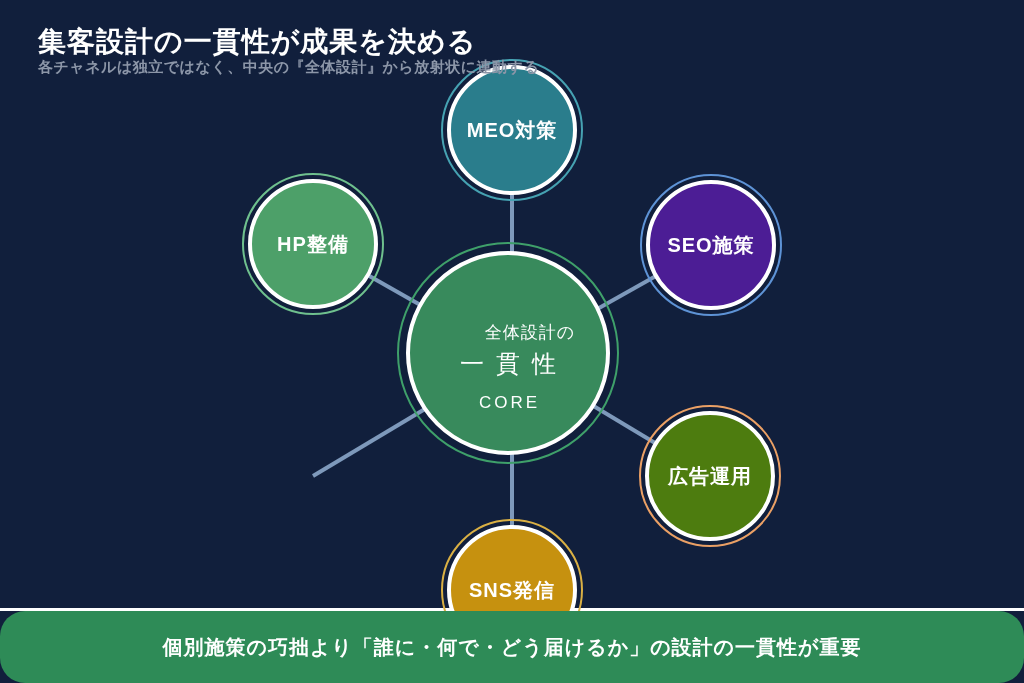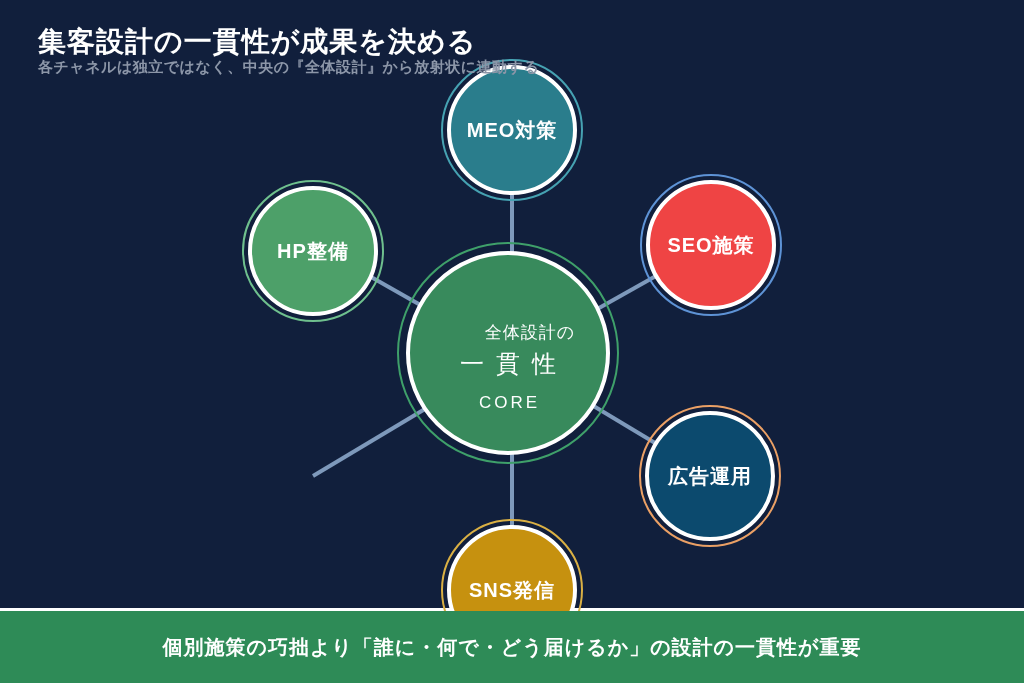--- a/index.html
+++ b/index.html
@@ -67,20 +67,21 @@
   .core-sublabel {
     color: #FFFFFF; font-weight: 400; font-size: 17px;
     letter-spacing: 3px; padding-left: 3px; margin-top: 14px;
   }
 
   
   .banner {
     position: absolute; left: 0; top: 611px; width: 1024px; height: 72px;
     display: flex; align-items: center; justify-content: center;
     z-index: 5;
+    border-radius: 25px;
   }
   .banner-text {
     color: #FFFFFF; font-weight: 800; font-size: 20px;
     letter-spacing: 1px; white-space: nowrap;
   }
 </style>
 </head>
 <body style="background: rgb(17, 31, 60);">
 
 <div class="canvas" style="background: rgb(17, 31, 60);">
@@ -105,29 +106,29 @@
     <div class="core-inner">
       <div class="core-line1">全体設計の</div>
       <div class="core-line2">一貫性</div>
       <div class="core-sublabel">CORE</div>
     </div>
   </div>
 
   <div class="node" style="width: 122px; height: 122px; left: 447px; top: 65px; background: rgb(42, 125, 140); outline-color: rgb(70, 162, 178);">
       <span class="node-label">MEO対策</span>
     </div>
-    <div class="node" style="width: 122px; height: 122px; left: 646px; top: 180px; background: #ef4444; outline-color: rgb(94, 147, 214); justify-content: center;">
+    <div class="node" style="width: 122px; height: 122px; left: 646px; top: 180px; background: #4c1d95; outline-color: rgb(94, 147, 214); justify-content: center;">
       <span class="node-label">SEO施策</span>
     </div>
-    <div class="node" style="width: 122px; height: 122px; left: 645px; top: 411px; background: #0c4a6e; outline-color: rgb(235, 160, 101);">
+    <div class="node" style="width: 122px; height: 122px; left: 645px; top: 411px; background: #4d7c0f; outline-color: rgb(235, 160, 101);">
       <span class="node-label">広告運用</span>
     </div>
     <div class="node" style="width: 122px; height: 122px; left: 447px; top: 525px; background: rgb(198, 145, 15); outline-color: rgb(218, 176, 68);">
       <span class="node-label">SNS発信</span>
     </div>
-    <div class="node" style="width: 122px; height: 122px; left: 248px; top: 186px; background: rgb(77, 160, 105); outline-color: rgb(111, 192, 142);">
+    <div class="node" style="width: 122px; height: 122px; left: 248px; top: 179px; background: rgb(77, 160, 105); outline-color: rgb(111, 192, 142);">
       <span class="node-label">HP整備</span>
     </div>
     <div class="banner" style="background: rgb(46, 139, 87);">
     <div class="banner-text">個別施策の巧拙より「誰に・何で・どう届けるか」の設計の一貫性が重要</div>
   </div>
 
 </div>
 
 </body></html>

